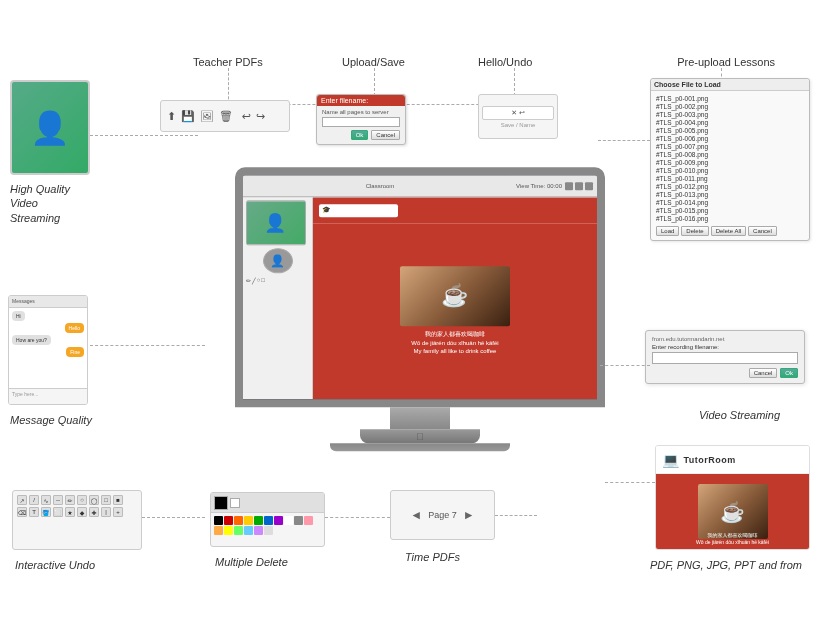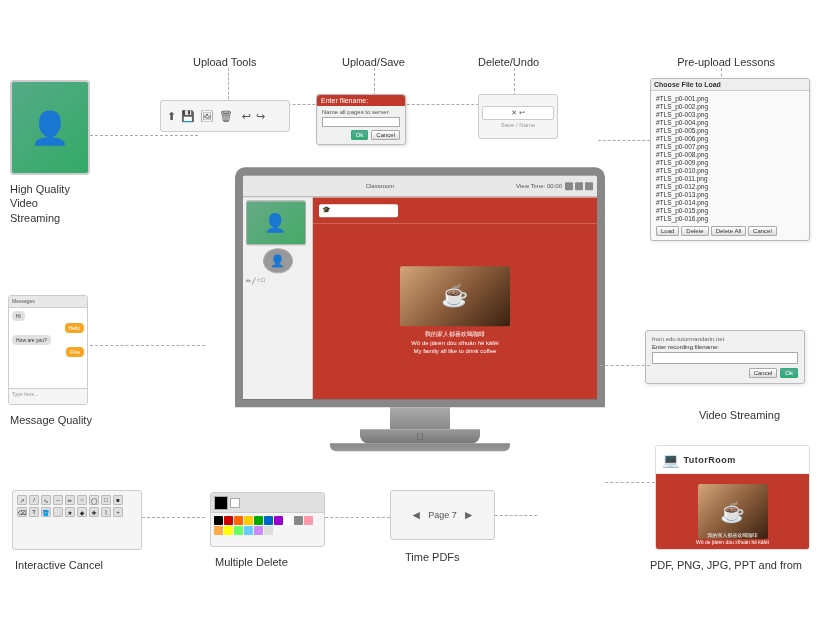--- a/index.html
+++ b/index.html
@@ -538,36 +538,37 @@
       line-height: 1.4;
     }
 
     
     .section-label {
       position: absolute;
       font-size: 11px;
       color: #333;
       font-weight: 500;
       line-height: 1.3;
+      font-style: italic;
     }
     .dashed-line-h {
       position: absolute;
       border-top: 1px dashed #aaa;
     }
     .dashed-line-v {
       position: absolute;
       border-left: 1px dashed #aaa;
     }
   </style>
 </head>
 <body>
 
-<div class="top-label" style="left:193px;top:56px;">Upload Tools</div>
+<div class="top-label" style="left:193px;top:56px;">Teacher PDFs</div>
 <div class="top-label" style="left:342px;top:56px;">Upload/Save</div>
-<div class="top-label" style="left:478px;top:56px;">Delete/Undo</div>
+<div class="top-label" style="left:478px;top:56px;">Hello/Undo</div>
 <div class="top-label" style="right:65px;top:56px;">Pre-upload Lessons</div>
 
 <div class="dashed-line-v" style="left:228px;top:68px;height:36px;"></div>
 <div class="dashed-line-v" style="left:374px;top:68px;height:28px;"></div>
 <div class="dashed-line-v" style="left:514px;top:68px;height:28px;"></div>
 <div class="dashed-line-v" style="right:118px;top:68px;height:14px;"></div>
 
 <div class="dashed-line-h" style="left:228px;top:104px;width:286px;"></div>
 
 <div class="teacher-tools-panel">
@@ -721,21 +722,21 @@
     <div class="tool-icon">T</div>
     <div class="tool-icon">🪣</div>
     <div class="tool-icon">⬜</div>
     <div class="tool-icon">★</div>
     <div class="tool-icon">◆</div>
     <div class="tool-icon">✚</div>
     <div class="tool-icon">|</div>
     <div class="tool-icon">+</div>
   </div>
 </div>
-<div class="section-label" style="left:15px;top:558px;">Interactive Cancel</div>
+<div class="section-label" style="left:15px;top:558px;">Interactive Undo</div>
 
 <div class="colors-panel">
   <div class="colors-top">
     <div style="width:14px;height:14px;background:#000;border:1px solid #aaa;margin-right:2px;"></div>
     <div style="width:10px;height:10px;background:#fff;border:1px solid #aaa;"></div>
   </div>
   <div class="colors-grid" id="colors-grid">
       <div class="color-swatch" style="background: rgb(0, 0, 0);"></div>
       <div class="color-swatch" style="background: rgb(204, 0, 0);"></div>
       <div class="color-swatch" style="background: rgb(255, 102, 0);"></div>

